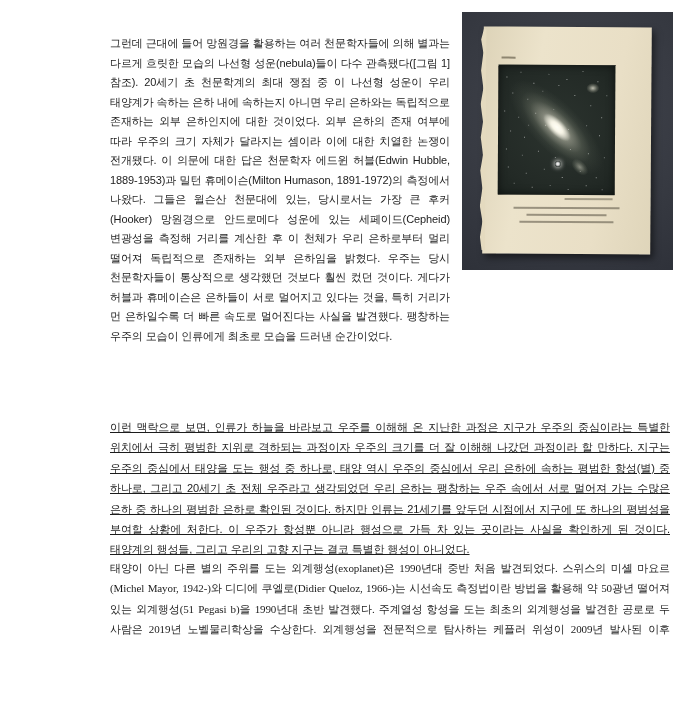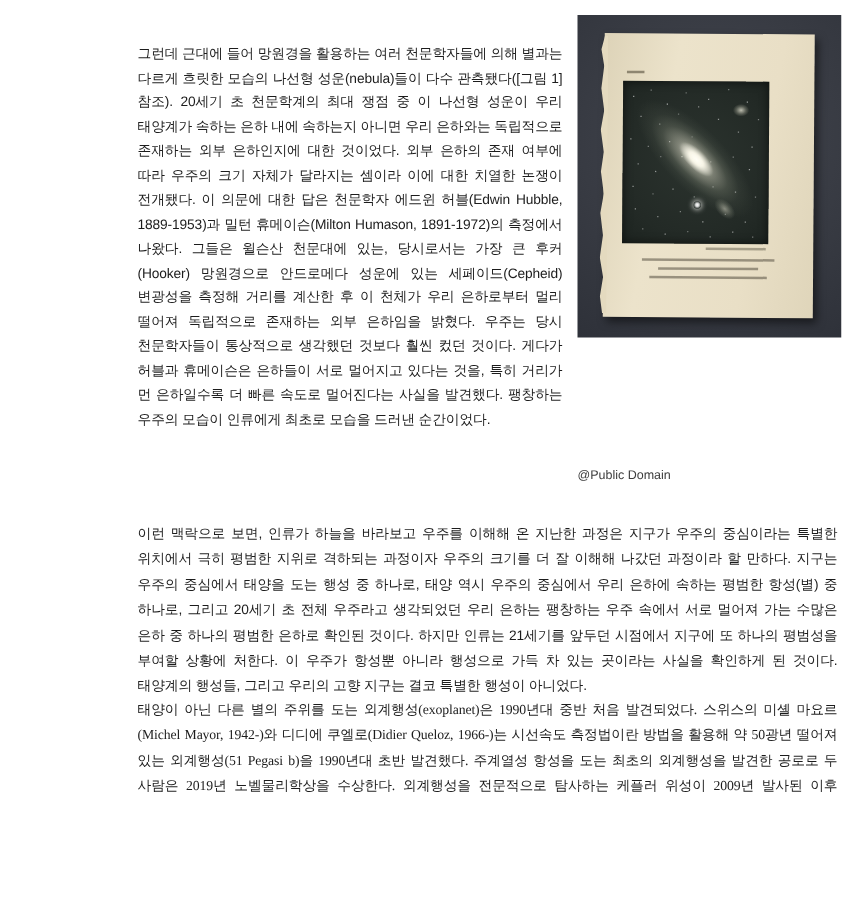--- a/index.html
+++ b/index.html
@@ -13,21 +13,21 @@
   }
   .para{
     position:absolute;
     font-size:11px;
     text-align:justify;
     word-break:keep-all;
     color:#1c1c1c;
     letter-spacing:-0.1px;
   }
   .para-intro{left:110px;top:34px;width:340px;line-height:19.5px;}
-  .para-context{left:110px;top:417px;width:560px;line-height:20.4px;}
+  .para-context{left:110px;top:417px;width:560px;line-height:20.4px;text-decoration:underline;}
   .para-exo{left:110px;top:558px;width:560px;line-height:20.4px;font-family:Liberation Serif, serif;}
 
   
   .figure-photo{
     position:absolute;left:462px;top:12px;width:211px;height:258px;
     background:radial-gradient(circle at 52% 38%, #43464f 0%, #383b43 55%, #2e3139 100%);
     overflow:hidden;
   }
   .book-page{
     position:absolute;left:21px;top:15px;width:168px;height:227px;
@@ -134,19 +134,18 @@
         <div class="arm-blob"></div>
         <div class="bright-star"></div>
       </div>
       <div class="plate-credit"></div>
       <div class="micro-caption mc1"></div>
       <div class="micro-caption mc2"></div>
       <div class="micro-caption mc3"></div>
     </div>
   </div>
 
-  <div class="fig-credit">@Public Domain</div>
 
   <div class="para para-context">이런 맥락으로 보면, 인류가 하늘을 바라보고 우주를 이해해 온 지난한 과정은 지구가 우주의 중심이라는 특별한 위치에서 극히 평범한 지위로 격하되는 과정이자 우주의 크기를 더 잘 이해해 나갔던 과정이라 할 만하다. 지구는 우주의 중심에서 태양을 도는 행성 중 하나로, 태양 역시 우주의 중심에서 우리 은하에 속하는 평범한 항성(별) 중 하나로, 그리고 20세기 초 전체 우주라고 생각되었던 우리 은하는 팽창하는 우주 속에서 서로 멀어져 가는 수많은 은하 중 하나의 평범한 은하로 확인된 것이다. 하지만 인류는 21세기를 앞두던 시점에서 지구에 또 하나의 평범성을 부여할 상황에 처한다. 이 우주가 항성뿐 아니라 행성으로 가득 차 있는 곳이라는 사실을 확인하게 된 것이다. 태양계의 행성들, 그리고 우리의 고향 지구는 결코 특별한 행성이 아니었다.</div>
 
   <div class="para para-exo">태양이 아닌 다른 별의 주위를 도는 외계행성(exoplanet)은 1990년대 중반 처음 발견되었다. 스위스의 미셸 마요르(Michel Mayor, 1942-)와 디디에 쿠엘로(Didier Queloz, 1966-)는 시선속도 측정법이란 방법을 활용해 약 50광년 떨어져 있는 외계행성(51 Pegasi b)을 1990년대 초반 발견했다. 주계열성 항성을 도는 최초의 외계행성을 발견한 공로로 두 사람은 2019년 노벨물리학상을 수상한다. 외계행성을 전문적으로 탐사하는 케플러 위성이 2009년 발사된 이후 발견되는 행성의 수가 큰 폭으로 증가하면서 2023년 10월 9일 기준으로 총 5528 개의 외계행성이 확인됐다 ([그림 2] 참조).</div>
 
 </div>
 
 </body></html>

